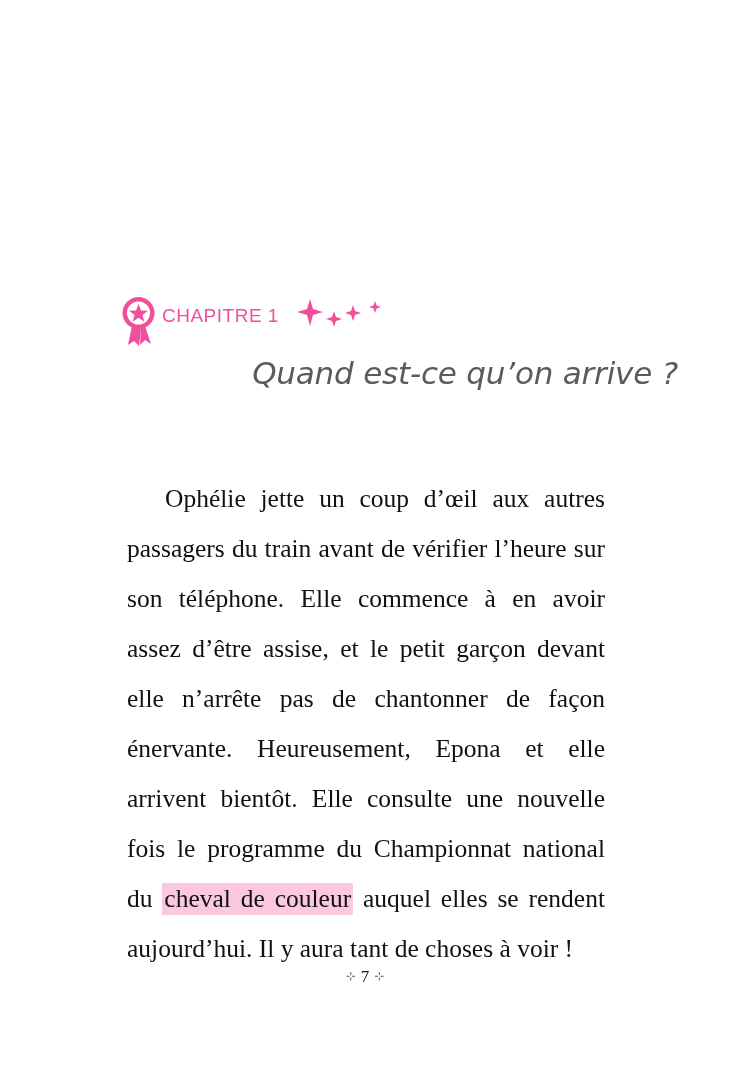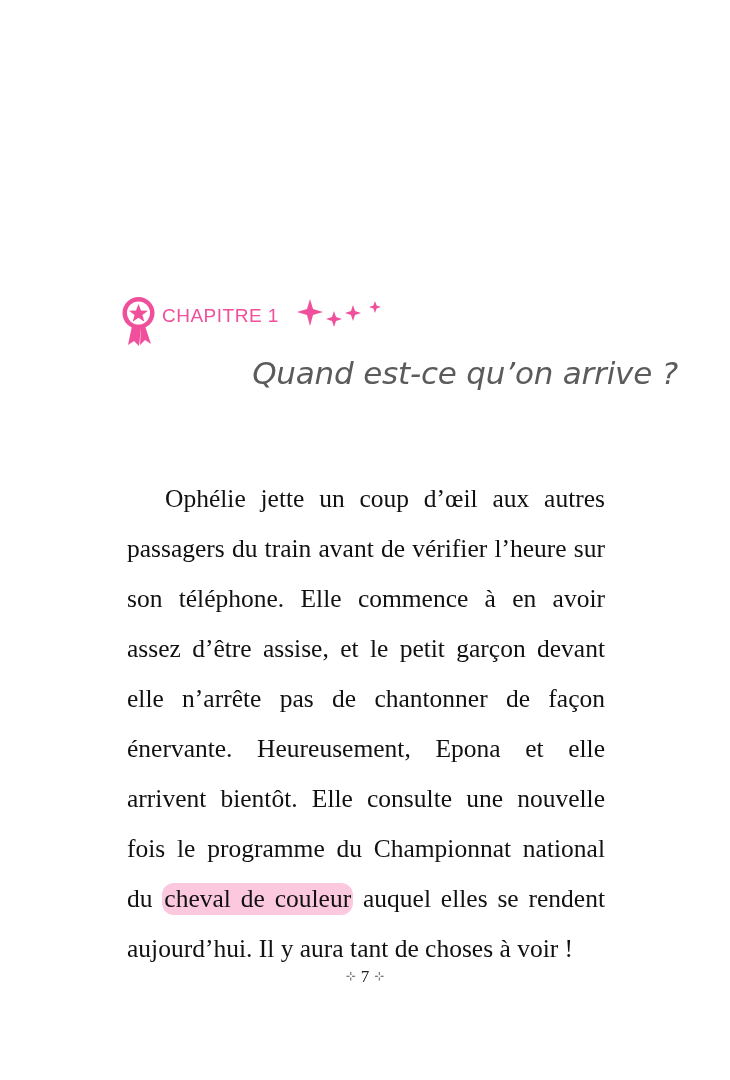--- a/index.html
+++ b/index.html
@@ -87,21 +87,21 @@
     text-align: justify;
     text-justify: inter-word;
   }
   .body-text .indent {
     display: inline-block;
     width: 38px;
   }
   .hl {
     background: #fbc8dd;
     padding: 1px 2px 2px 2px;
-    border-radius: 12px;
+    border-radius: 1px;
   }
 
   
   .folio {
     position: absolute;
     left: 0;
     top: 967px;
     width: 730px;
     text-align: center;
     font-family: "Liberation Serif", serif;

